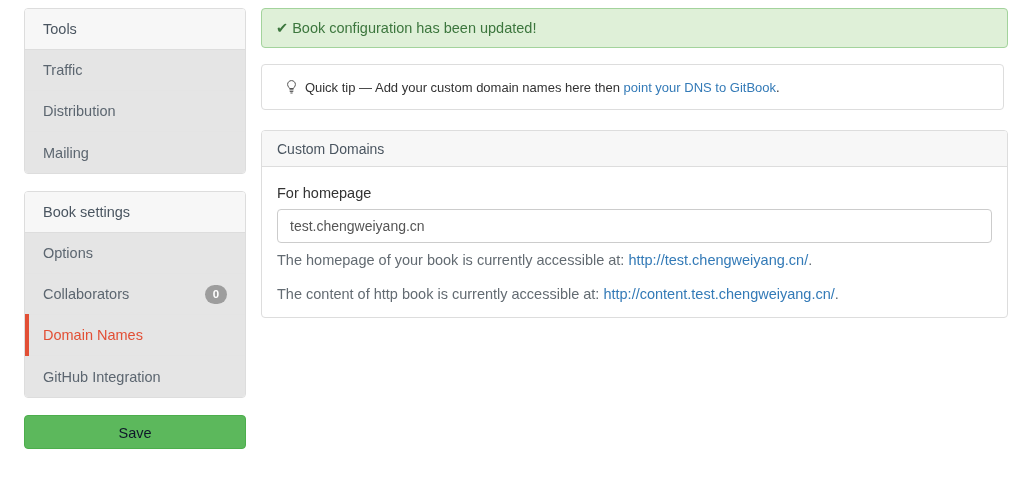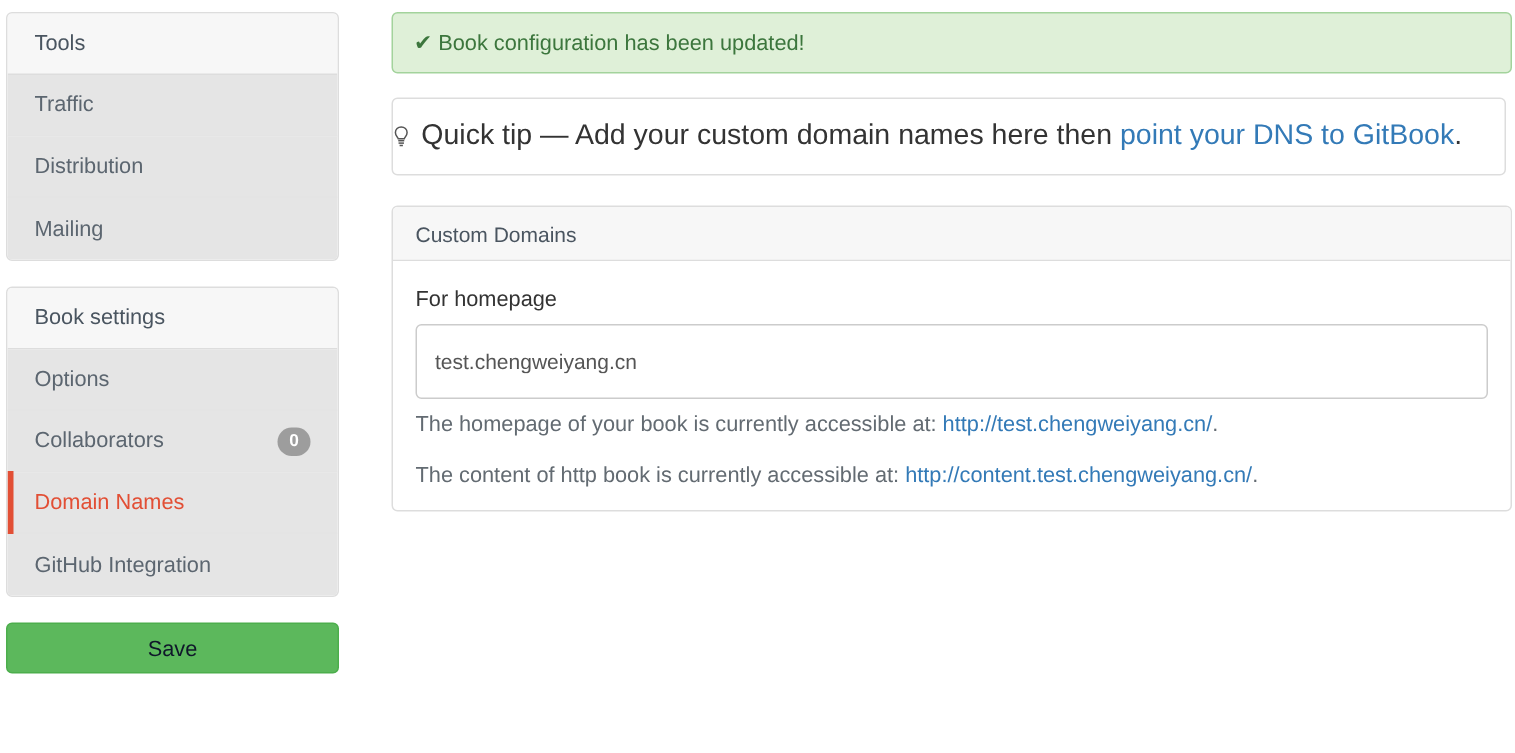--- a/index.html
+++ b/index.html
@@ -13,21 +13,21 @@
   }
   .page {
     position: relative;
     width: 1010px; height: 502px;
     overflow: hidden;
   }
 
   
   .sidebar {
     position: absolute;
-    left: 4px; top: 8px;
+    left: 24px; top: 8px;
     width: 222px;
   }
   .panel-list {
     border: 1px solid #dddddd;
     border-radius: 4px;
     background: #ffffff;
     overflow: hidden;
   }
   .panel-list + .panel-list { margin-top: 17px; }
   .panel-list-head {
@@ -109,22 +109,22 @@
     margin-bottom: 16px;
   }
   .alert-success .check {
     color: #3c763d;
     margin-right: 4px;
   }
   .tip-box {
     background: #ffffff;
     border: 1px solid #dddddd;
     border-radius: 4px;
-    padding: 14px 0;
-    font-size: 19px;
+    padding: 14px 24px;
+    font-size: 13px;
     color: #333333;
     width: 743px;
     margin-bottom: 20px;
   }
   .tip-box .bulb {
     margin-right: 4px;
     font-size: 14px;
   }
   a.link {
     color: #337ab7;
@@ -152,21 +152,21 @@
   .form-group:last-child { margin-bottom: 0; }
   .form-label {
     display: block;
     font-size: 14.5px;
     color: #333333;
     margin-bottom: 8px;
   }
   .form-input {
     display: block;
     width: 715px;
-    height: 50px;
+    height: 34px;
     padding: 6px 12px;
     font-size: 14px;
     font-family: "Liberation Sans", sans-serif;
     color: #555555;
     background: #ffffff;
     border: 1px solid #cccccc;
     border-radius: 4px;
     outline: none;
   }
   .help-text {

